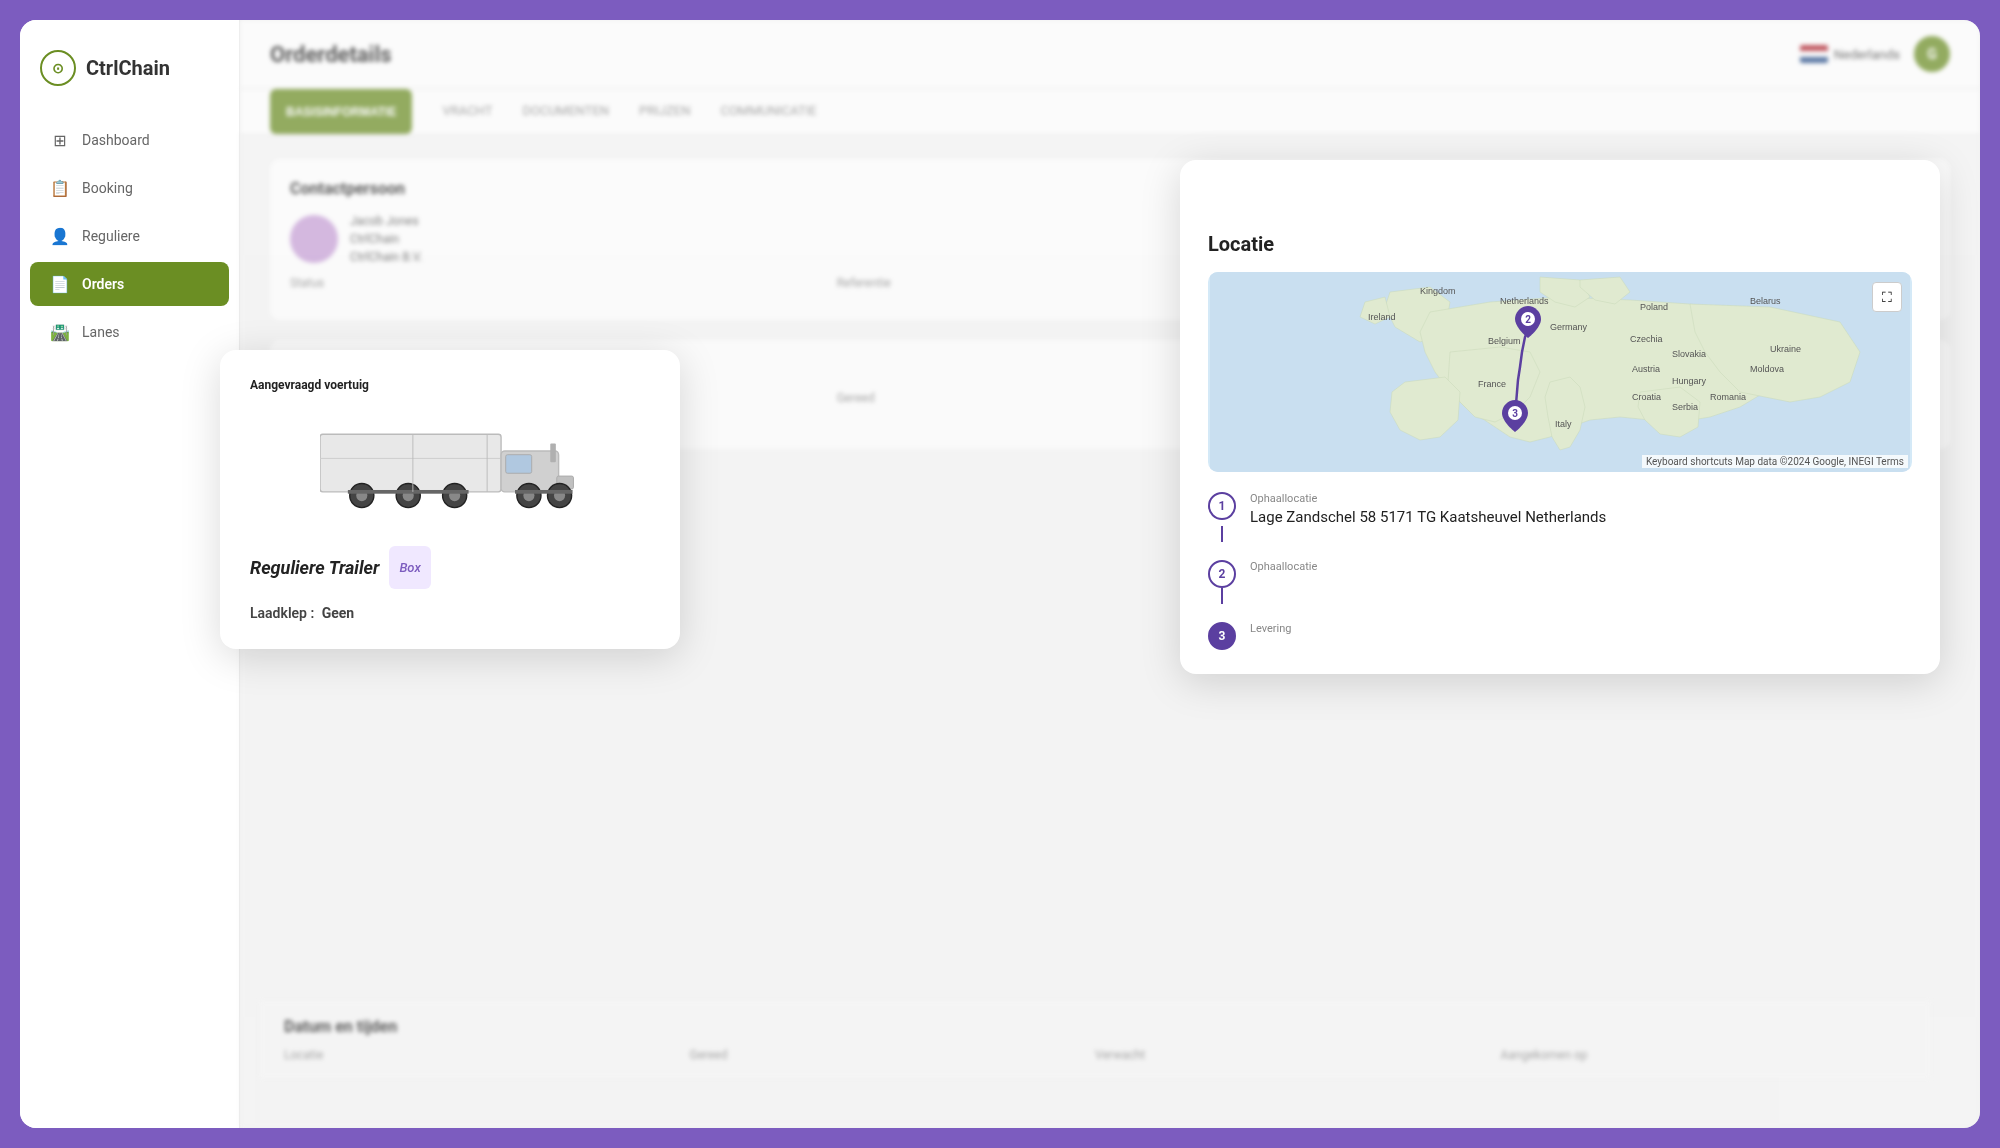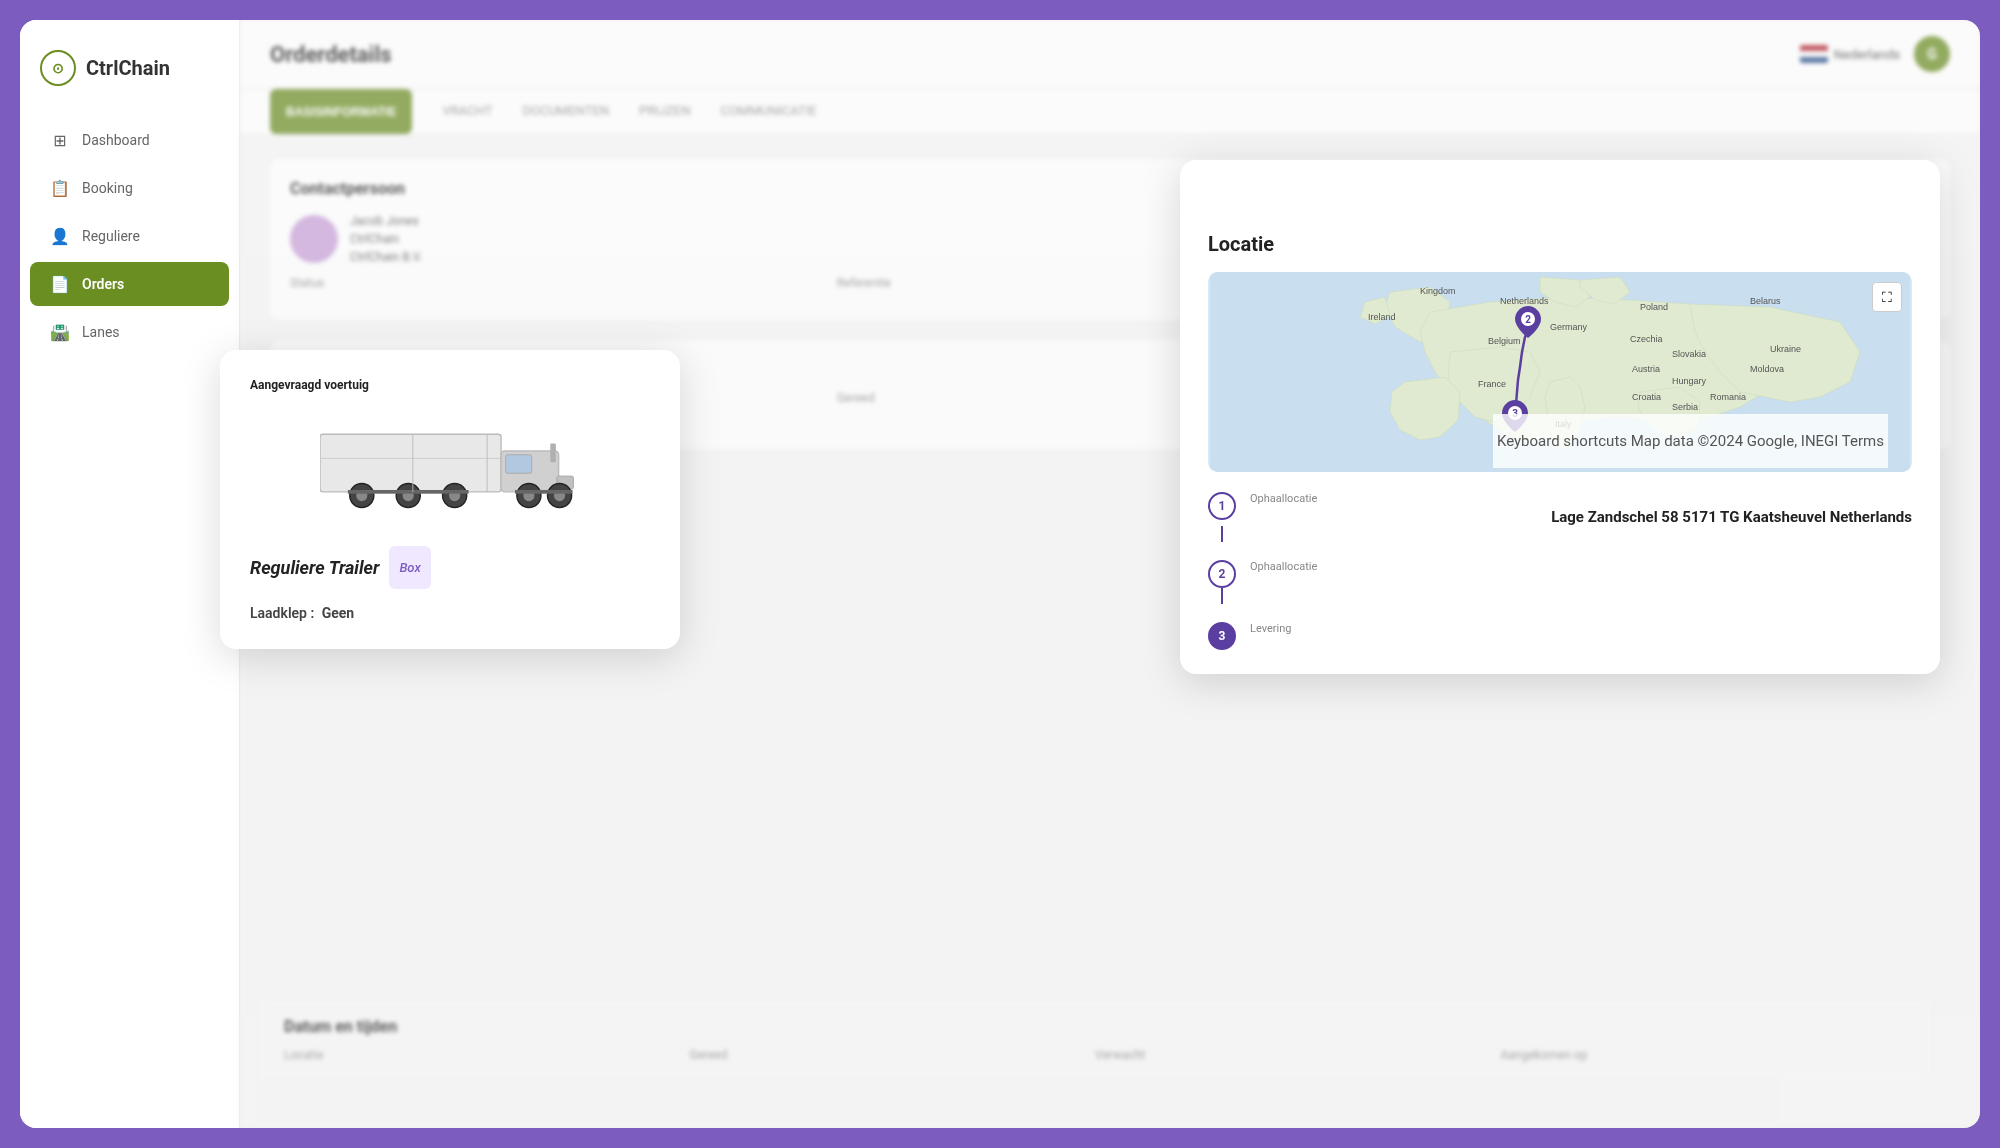--- a/index.html
+++ b/index.html
@@ -301,25 +301,25 @@
       display: flex;
       align-items: center;
       justify-content: center;
       cursor: pointer;
       z-index: 5;
       font-size: 14px;
     }
     .map-credit {
       position: absolute;
       bottom: 4px;
-      right: 24px;
-      font-size: 15px;
+      right: 4px;
+      font-size: 10px;
       color: #555;
       background: rgba(255,255,255,0.8);
-      padding: 18px 4px;
+      padding: 1px 4px;
     }
     .location-list {
       display: flex;
       flex-direction: column;
       gap: 18px;
     }
     .location-item {
       display: flex;
       align-items: flex-start;
       gap: 14px;
@@ -345,23 +345,22 @@
     .loc-content {
       flex: 1;
     }
     .loc-label {
       font-size: 11px;
       color: #888;
       margin-bottom: 3px;
     }
     .loc-address {
       font-size: 15px;
-      font-weight: 700;
+      font-weight: 400;
       color: #222;
-      text-align: right;
     }
     .loc-connector {
       width: 2px;
       height: 16px;
       background: #5b3fa0;
       margin-left: 13px;
     }
     
     .europe-map {
       width: 100%;

